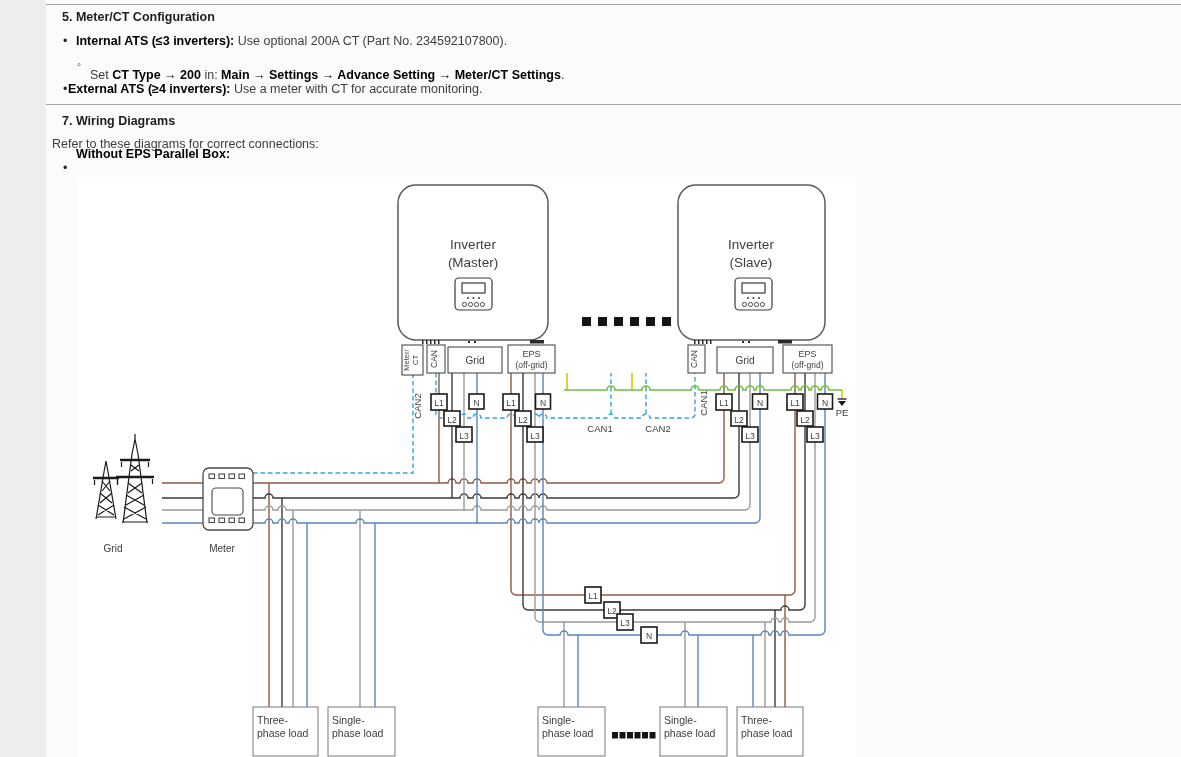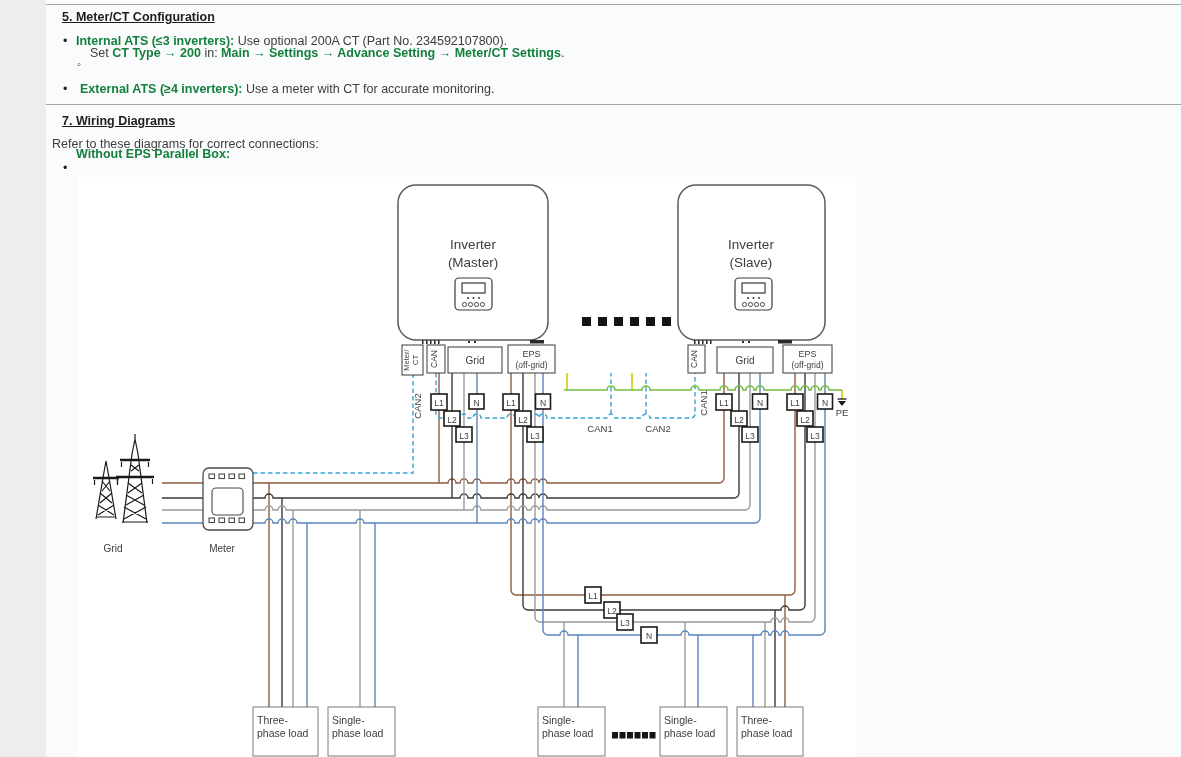--- a/index.html
+++ b/index.html
@@ -5,44 +5,44 @@
   html,body{margin:0;padding:0;}
   body{
     width:1181px;height:757px;overflow:hidden;position:relative;
     background:#eff1f4;
     font-family:"Liberation Sans","DejaVu Sans",sans-serif;
   }
   .left-strip{position:absolute;left:0;top:0;width:46px;height:757px;background:#ededf0;}
   .content-bg{position:absolute;left:46px;top:0;width:1135px;height:757px;background:#fafbfc;}
   .divider{position:absolute;left:46px;width:1135px;height:1px;background:#a3a3a3;}
   .tline{position:absolute;font-size:12.5px;color:#3d3d3d;white-space:nowrap;}
-  .tline b{color:#15803d;}
-  .heading{font-weight:bold;color:#1d1d1d;text-decoration:underline;}
+  .tline b{color:#000000;}
+  .heading{font-weight:bold;color:#1d1d1d;}
   .bullet-dot{position:absolute;font-size:12.5px;color:#222;}
   .diagram-wrap{position:absolute;left:78px;top:177px;width:778px;height:580px;background:#ffffff;}
   svg text{font-family:"Liberation Sans","DejaVu Sans",sans-serif;fill:#3d3d3d;}
 </style>
 </head>
 <body>
 
 <div class="left-strip"></div>
 <div class="content-bg"></div>
 
 <div class="divider" style="top:4px"></div>
 
 <div class="tline heading" style="left:62px;top:10px">5. Meter/CT Configuration</div>
 
 <span class="bullet-dot" style="left:63px;top:34px">•</span>
 <div class="tline" style="left:76px;top:34px"><b>Internal ATS (≤3 inverters):</b><span> Use optional 200A CT (Part No. 234592107800).</span></div>
 
 <span class="bullet-dot" style="left:77px;top:58px;font-size:11px">◦</span>
-<div class="tline" style="left:90px;top:46px"><span>Set </span><b>CT Type → 200</b><span> in: </span><b>Main → Settings → Advance Setting → Meter/CT Settings</b><span>.</span></div>
+<div class="tline" style="left:90px;top:68px"><span>Set </span><b>CT Type → 200</b><span> in: </span><b>Main → Settings → Advance Setting → Meter/CT Settings</b><span>.</span></div>
 
 <span class="bullet-dot" style="left:63px;top:82px">•</span>
-<div class="tline" style="left:80px;top:82px"><b>External ATS (≥4 inverters):</b><span> Use a meter with CT for accurate monitoring.</span></div>
+<div class="tline" style="left:68px;top:82px"><b>External ATS (≥4 inverters):</b><span> Use a meter with CT for accurate monitoring.</span></div>
 
 <div class="divider" style="top:104px"></div>
 
 <div class="tline heading" style="left:62px;top:114px">7. Wiring Diagrams</div>
 <div class="tline" style="left:52px;top:137px">Refer to these diagrams for correct connections:</div>
 
 <span class="bullet-dot" style="left:63px;top:161px">•</span>
 <div class="tline" style="left:76px;top:147px"><b>Without EPS Parallel Box:</b></div>
 
 <div class="diagram-wrap">

